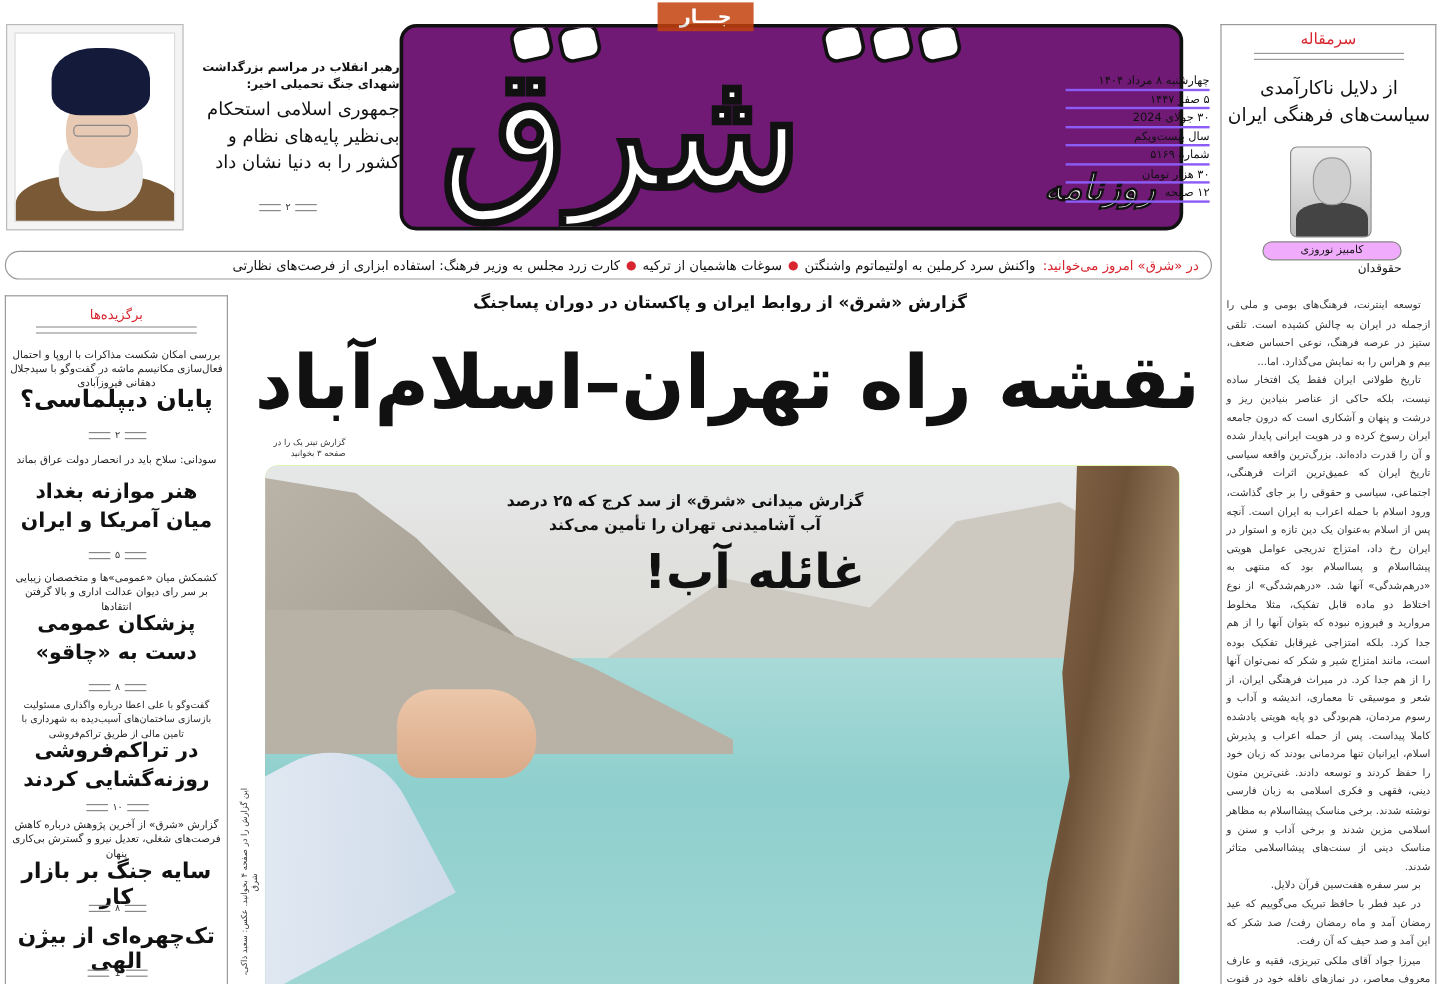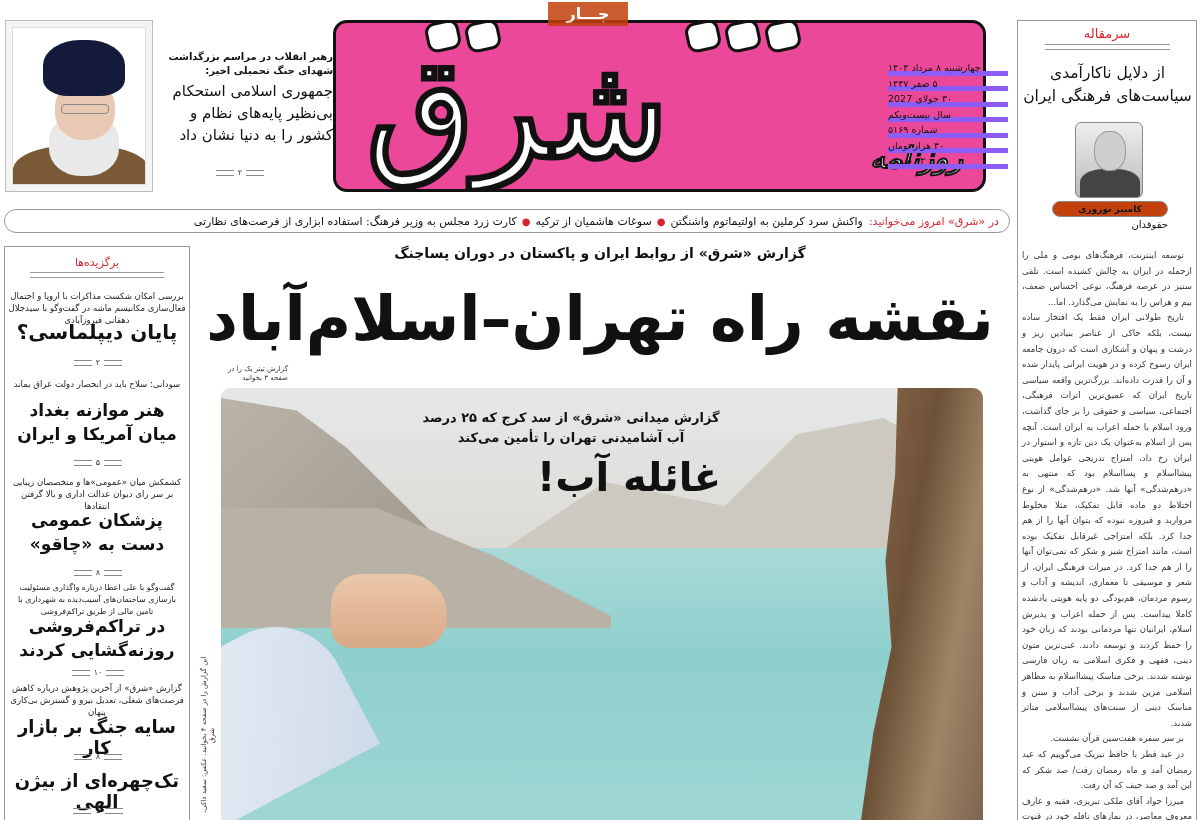--- a/index.html
+++ b/index.html
@@ -17,59 +17,59 @@
 #leader-photo .glasses{position:absolute;left:48px;top:76px;width:48px;height:10px;border:1px solid #888;border-radius:4px}
 
 
 #lead-kicker{left:158px;top:50px;width:175px;font-size:10px;font-weight:bold;line-height:14px;text-align:right}
 #lead-title{left:158px;top:80px;width:175px;font-size:15px;line-height:22px;text-align:right}
 .pgmark{font-size:8px;color:#333;display:flex;align-items:center;justify-content:center;gap:4px}
 .pgmark:before,.pgmark:after{content:"";width:18px;height:4px;border:1px solid #888;border-left:none;border-right:none}
 #lead-page{left:210px;top:168px;width:60px}
 
 
-#masthead{left:333px;top:20px;width:653px;height:172px;background:#ec4899;border:3px solid #111;border-radius:14px;overflow:hidden}
+#masthead{left:333px;top:20px;width:653px;height:172px;background:#701a75;border:3px solid #111;border-radius:14px;overflow:hidden}
 #masthead .logo{position:absolute;left:30px;top:10px;font-family:"DejaVu Serif",serif;font-size:140px;line-height:150px;color:#fff;font-weight:bold;-webkit-text-stroke:2px #111;letter-spacing:-6px}
 #masthead .sub{position:absolute;right:20px;bottom:14px;font-family:"DejaVu Serif",serif;font-style:italic;font-size:30px;color:#fff;-webkit-text-stroke:1px #111;font-weight:bold}
 #masthead .bump{position:absolute;top:-2px;width:34px;height:30px;border:3px solid #111;background:#fff;border-radius:10px;transform:rotate(-12deg)}
 #watermark{left:548px;top:2px;width:80px;height:24px;background:#c2410c;opacity:.85;color:#fff;font-size:16px;text-align:center;font-weight:bold;line-height:24px}
 
 
 #dates{left:888px;top:60px;width:120px}
-#dates div{font-size:9.5px;text-align:left;border-bottom:5px solid #8b5cf6;line-height:15px;height:15.5px}
+#dates div{font-size:9.5px;text-align:right;border-bottom:2px solid #8b5cf6;line-height:15px;height:15.5px}
 
 
 #editorial{left:1017px;top:20px;width:180px;height:800px;border:1px solid #999;border-bottom:none}
 #ed-label{left:1017px;top:26px;width:180px;color:#d8252f;font-size:13px;text-align:center}
 #ed-rule{left:1045px;top:44px;width:125px;height:6px;border-top:1px solid #999;border-bottom:1px solid #999}
 #ed-title{left:1020px;top:62px;width:175px;font-size:15.5px;line-height:23px;text-align:center}
 #ed-photo{left:1075px;top:122px;width:68px;height:76px;border:1px solid #888;border-radius:6px;background:linear-gradient(#eee,#bbb);overflow:hidden}
 #ed-photo .head{position:absolute;left:18px;top:8px;width:32px;height:40px;border-radius:45%;background:#cfcfcf;border:1px solid #999}
 #ed-photo .body{position:absolute;left:4px;top:46px;width:60px;height:32px;border-radius:40% 40% 0 0;background:#444}
-#ed-name{left:1052px;top:201px;width:116px;height:16px;border:1px solid #888;border-radius:8px;background:#c2410c;font-size:9px;font-weight:bold;text-align:center;line-height:14px}
+#ed-name{left:1052px;top:201px;width:116px;height:16px;border:1px solid #888;border-radius:8px;background:#f0abfc;font-size:9px;font-weight:normal;text-align:center;line-height:14px}
 #ed-role{left:1052px;top:219px;width:116px;font-size:10px;}
 #ed-body{left:1022px;top:248px;width:170px;font-size:8.6px;line-height:15.6px;text-align:justify;color:#333}
 #ed-body p{text-indent:8px}
 
 
 #ticker{left:4px;top:209px;width:1006px;height:24px;border:1px solid #999;border-radius:12px;display:flex;align-items:center;padding:0 10px;font-size:11px;white-space:nowrap;overflow:hidden}
 #ticker .lab{color:#d8252f;font-weight:normal;margin-left:6px}
 #ticker .dot{color:#d8252f;margin:0 5px;font-size:10px}
 
 
 #leftcol{left:4px;top:246px;width:186px;height:574px;border:1px solid #999;border-bottom:none}
 #lc-label{left:4px;top:256px;width:186px;text-align:center;color:#d8252f;font-size:11px;letter-spacing:1px}
 #lc-rule{left:30px;top:272px;width:134px;height:6px;border-top:1px solid #999;border-bottom:1px solid #999}
 .lc-kick{position:absolute;left:8px;width:178px;font-size:8.6px;line-height:12px;text-align:center;color:#222}
 .lc-head{position:absolute;left:8px;width:178px;font-weight:bold;text-align:center;color:#111}
 .lc-pg{position:absolute;left:70px;width:56px}
 
 
 #main-kicker{left:200px;top:245px;width:800px;text-align:center;font-size:14px;font-weight:bold}
-#main-title{left:200px;top:276px;width:800px;text-align:center;font-size:62px;font-weight:bold;line-height:86px;letter-spacing:-1px}
+#main-title{left:200px;top:276px;width:800px;text-align:right;font-size:62px;font-weight:bold;line-height:86px;letter-spacing:-1px}
 #main-note{left:218px;top:365px;width:70px;font-size:7px;line-height:9px;text-align:right;color:#333}
 
 #photo{left:221px;top:388px;width:762px;height:432px;border-radius:10px 10px 0 0;overflow:hidden;background:#bef264}
 #photo .sky{position:absolute;inset:0;background:linear-gradient(#e6e8e8 0,#d9d7d1 45%,#c9c5bd 60%)}
 #photo .mtn-l{position:absolute;left:0;top:10px;width:420px;height:250px;background:linear-gradient(135deg,#b9b3a8,#9d978c 60%,#c2bdb3);clip-path:polygon(0 0,18% 5%,30% 20%,45% 45%,60% 70%,75% 78%,100% 100%,0 100%)}
 #photo .mtn-back{position:absolute;left:240px;top:30px;width:480px;height:160px;background:#cdc9c1;clip-path:polygon(0 100%,30% 40%,55% 55%,70% 10%,88% 0,100% 20%,100% 100%)}
 #photo .lake{position:absolute;left:0;top:160px;width:762px;height:272px;background:linear-gradient(#a9dad8,#8ecfcd 40%,#9fd6d3)}
 #photo .rock-r{position:absolute;left:640px;top:0;width:122px;height:432px;background:linear-gradient(100deg,#8b6b4b,#6e5238 40%,#a08466 70%,#7d6651);clip-path:polygon(30% 0,100% 0,100% 100%,0 100%,10% 80%,25% 60%,20% 40%,28% 20%)}
 #photo .rock-l2{position:absolute;left:0;top:120px;width:390px;height:120px;background:#b8b2a6;clip-path:polygon(0 0,40% 0,70% 40%,100% 90%,100% 100%,0 100%)}
 #photo .arm{position:absolute;left:0;top:280px;width:180px;height:160px;background:linear-gradient(120deg,#e8eef6,#cfdbe9);border-radius:0 70px 0 0;transform:rotate(-28deg);transform-origin:0 100%}
@@ -103,41 +103,41 @@
     <div class="bump" style="left:390px"></div>
     <div class="bump" style="left:430px"></div>
   <div class="logo">شرق</div>
   <div class="sub">روزنامه</div>
 </div>
 <div id="watermark" class="abs">جـــار</div>
 
 <div id="dates" class="abs">
   <div>چهارشنبه ۸ مرداد ۱۴۰۴</div>
   <div>۵ صفر ۱۴۴۷</div>
-  <div>۳۰ جولای 2027</div>
+  <div>۳۰ جولای 2024</div>
   <div>سال بیست‌ویکم</div>
   <div>شماره ۵۱۶۹</div>
   <div>۳۰ هزار تومان</div>
   <div>۱۲ صفحه</div>
 </div>
 
 <div id="editorial" class="abs"></div>
 <div id="ed-label" class="abs">سرمقاله</div>
 <div id="ed-rule" class="abs"></div>
 <div id="ed-title" class="abs">از دلایل ناکارآمدی سیاست‌های فرهنگی ایران</div>
 <div id="ed-photo" class="abs">
     <div class="body"></div>
     <div class="head"></div>
   </div>
 <div id="ed-name" class="abs">کامبیز نوروزی</div>
 <div id="ed-role" class="abs">حقوقدان</div>
 <div id="ed-body" class="abs">
   <p>توسعه اینترنت، فرهنگ‌های بومی و ملی را ازجمله در ایران به چالش کشیده است. تلقی ستیز در عرصه فرهنگ، نوعی احساس ضعف، بیم و هراس را به نمایش می‌گذارد. اما...</p>
   <p>تاریخ طولانی ایران فقط یک افتخار ساده نیست، بلکه حاکی از عناصر بنیادین ریز و درشت و پنهان و آشکاری است که درون جامعه ایران رسوخ کرده و در هویت ایرانی پایدار شده و آن را قدرت داده‌اند. بزرگ‌ترین واقعه سیاسی تاریخ ایران که عمیق‌ترین اثرات فرهنگی، اجتماعی، سیاسی و حقوقی را بر جای گذاشت، ورود اسلام با حمله اعراب به ایران است. آنچه پس از اسلام به‌عنوان یک دین تازه و استوار در ایران رخ داد، امتزاج تدریجی عوامل هویتی پیشااسلام و پسااسلام بود که منتهی به «درهم‌شدگی» آنها شد. «درهم‌شدگی» از نوع اختلاط دو ماده قابل تفکیک، مثلا مخلوط مروارید و فیروزه نبوده که بتوان آنها را از هم جدا کرد. بلکه امتزاجی غیرقابل تفکیک بوده است، مانند امتزاج شیر و شکر که نمی‌توان آنها را از هم جدا کرد. در میراث فرهنگی ایران، از شعر و موسیقی تا معماری، اندیشه و آداب و رسوم مردمان، هم‌بودگی دو پایه هویتی یادشده کاملا پیداست. پس از حمله اعراب و پذیرش اسلام، ایرانیان تنها مردمانی بودند که زبان خود را حفظ کردند و توسعه دادند. غنی‌ترین متون دینی، فقهی و فکری اسلامی به زبان فارسی نوشته شدند. برخی مناسک پیشااسلام به مظاهر اسلامی مزین شدند و برخی آداب و سنن و مناسک دینی از سنت‌های پیشااسلامی متاثر شدند.</p>
-  <p>بر سر سفره هفت‌سین قرآن نشست.</p>
+  <p>بر سر سفره هفت‌سین قرآن دلایل.</p>
   <p>در عید فطر با حافظ تبریک می‌گوییم که عید رمضان آمد و ماه رمضان رفت/ صد شکر که این آمد و صد حیف که آن رفت.</p>
   <p>میرزا جواد آقای ملکی تبریزی، فقیه و عارف معروف معاصر، در نمازهای نافله خود در قنوت بیت حافظ می‌خواند که زان پیش‌تر که عالم فانی شود خراب/ ما را ز جام باده گلگون</p>
 </div>
 
 <div id="ticker" class="abs">
   <span class="lab">در «شرق» امروز می‌خوانید:</span>
   <span>واکنش سرد کرملین به اولتیماتوم واشنگتن</span>
   <span class="dot">●</span>
   <span>سوغات هاشمیان از ترکیه</span>
   <span class="dot">●</span>

